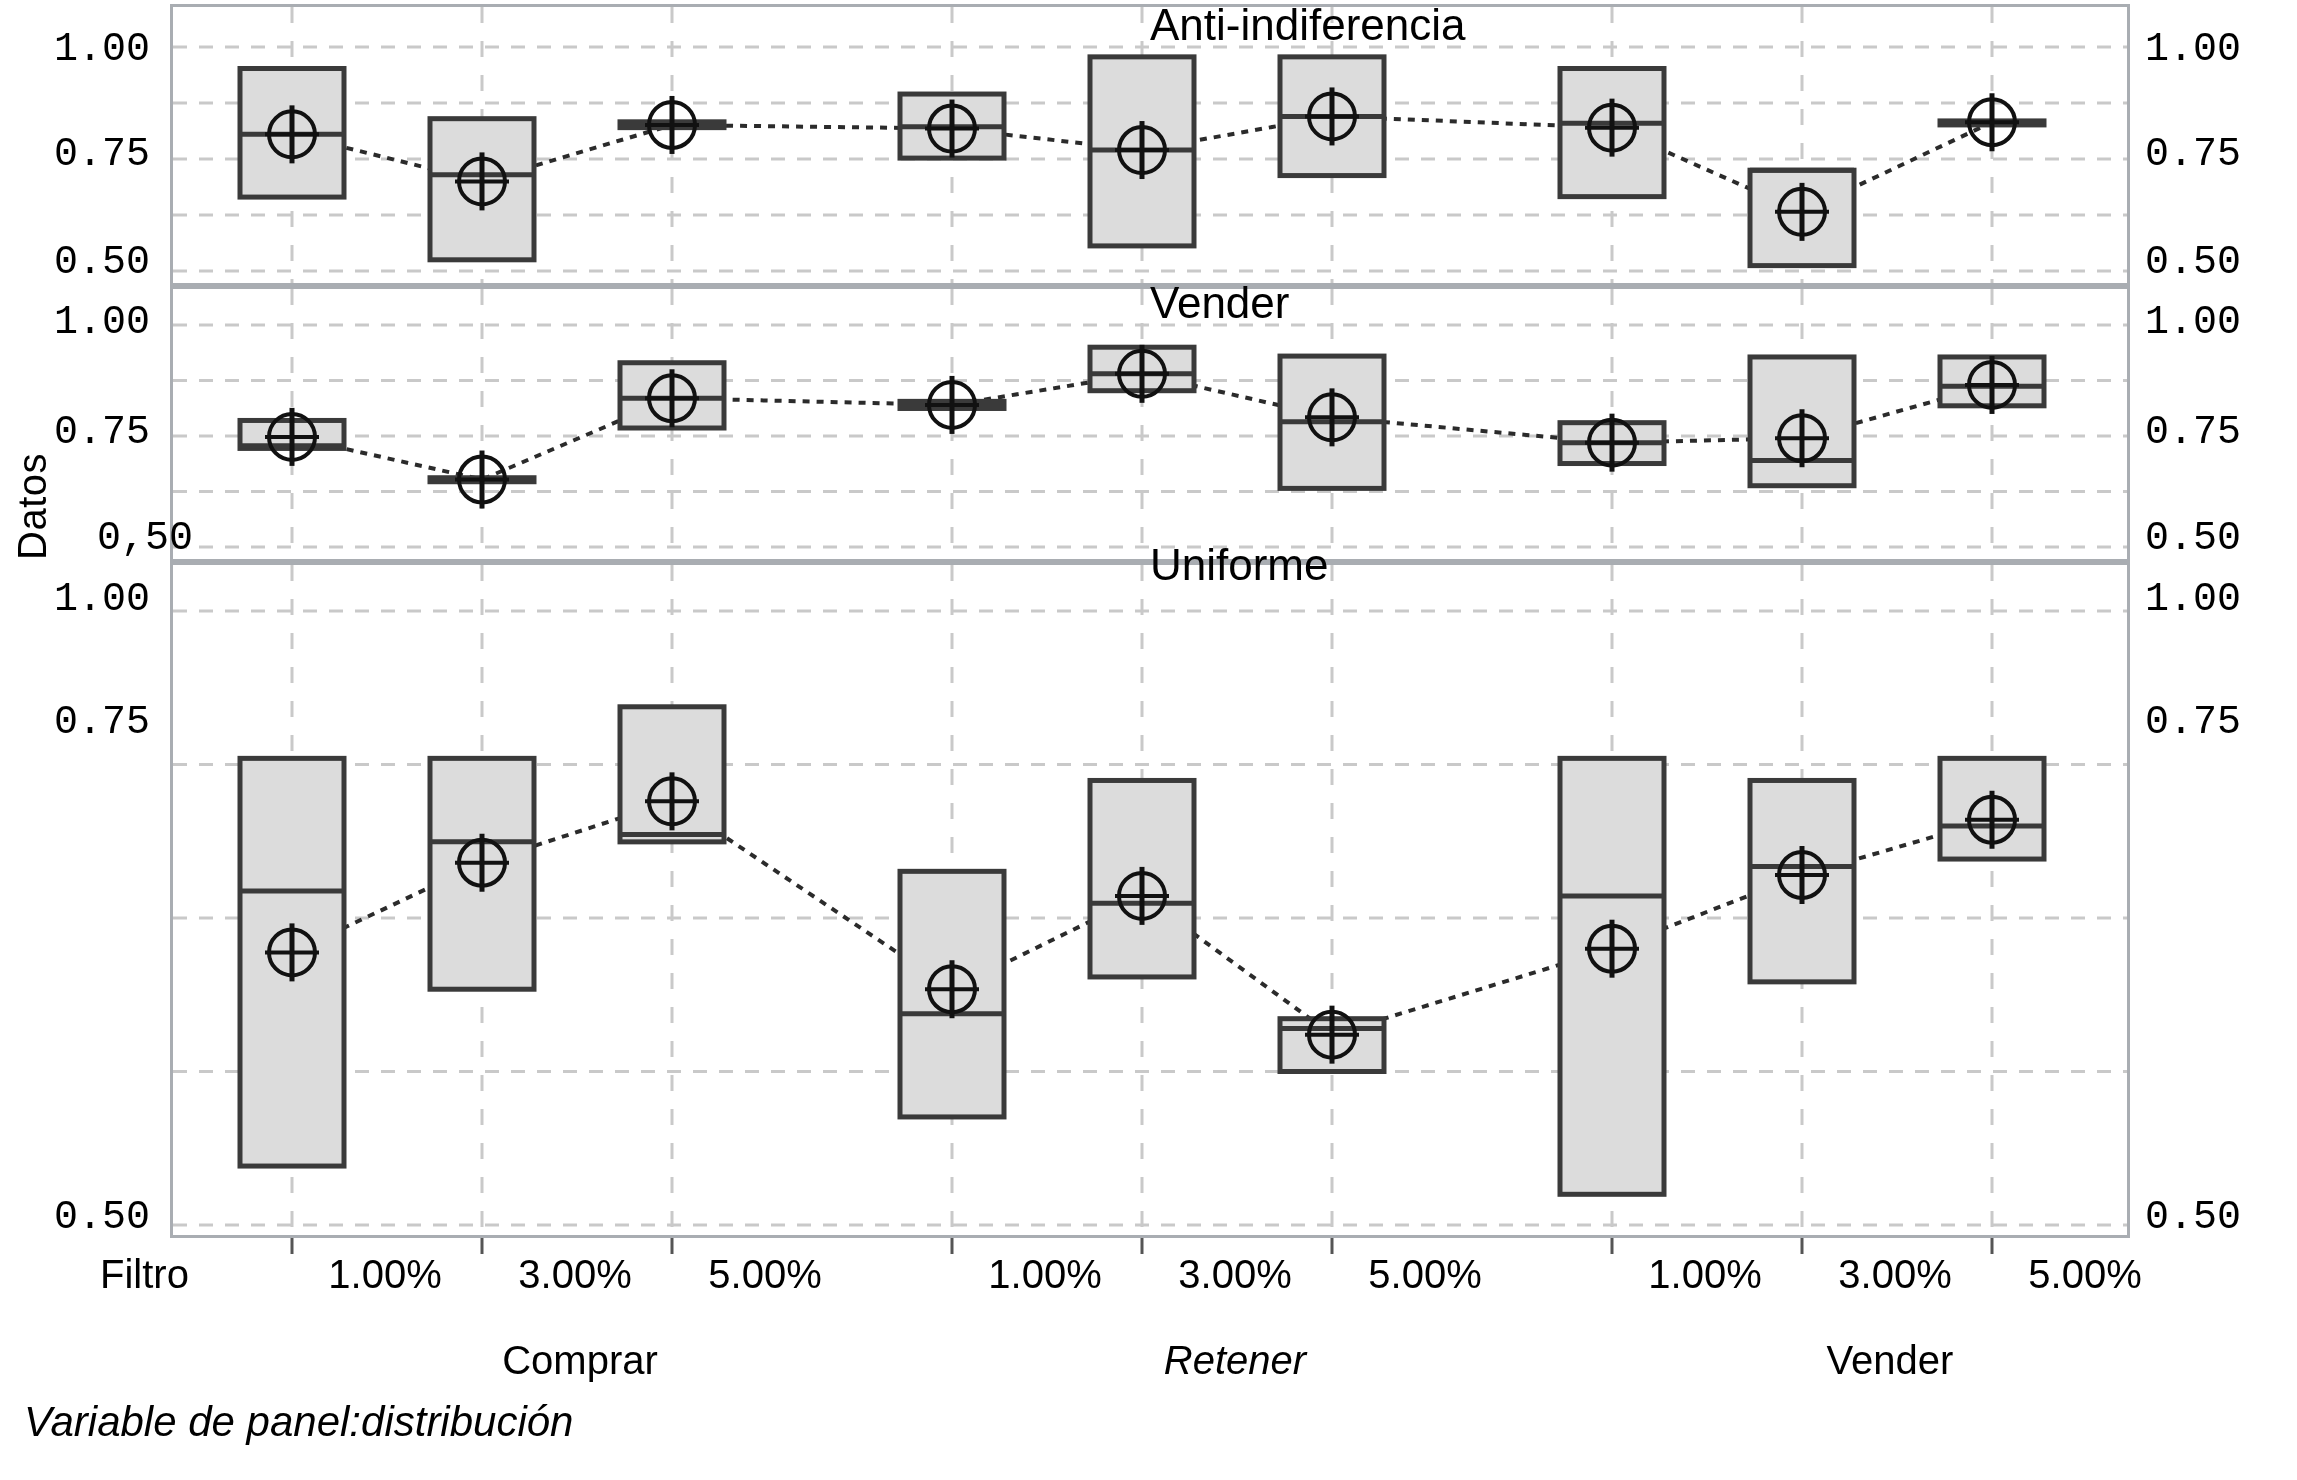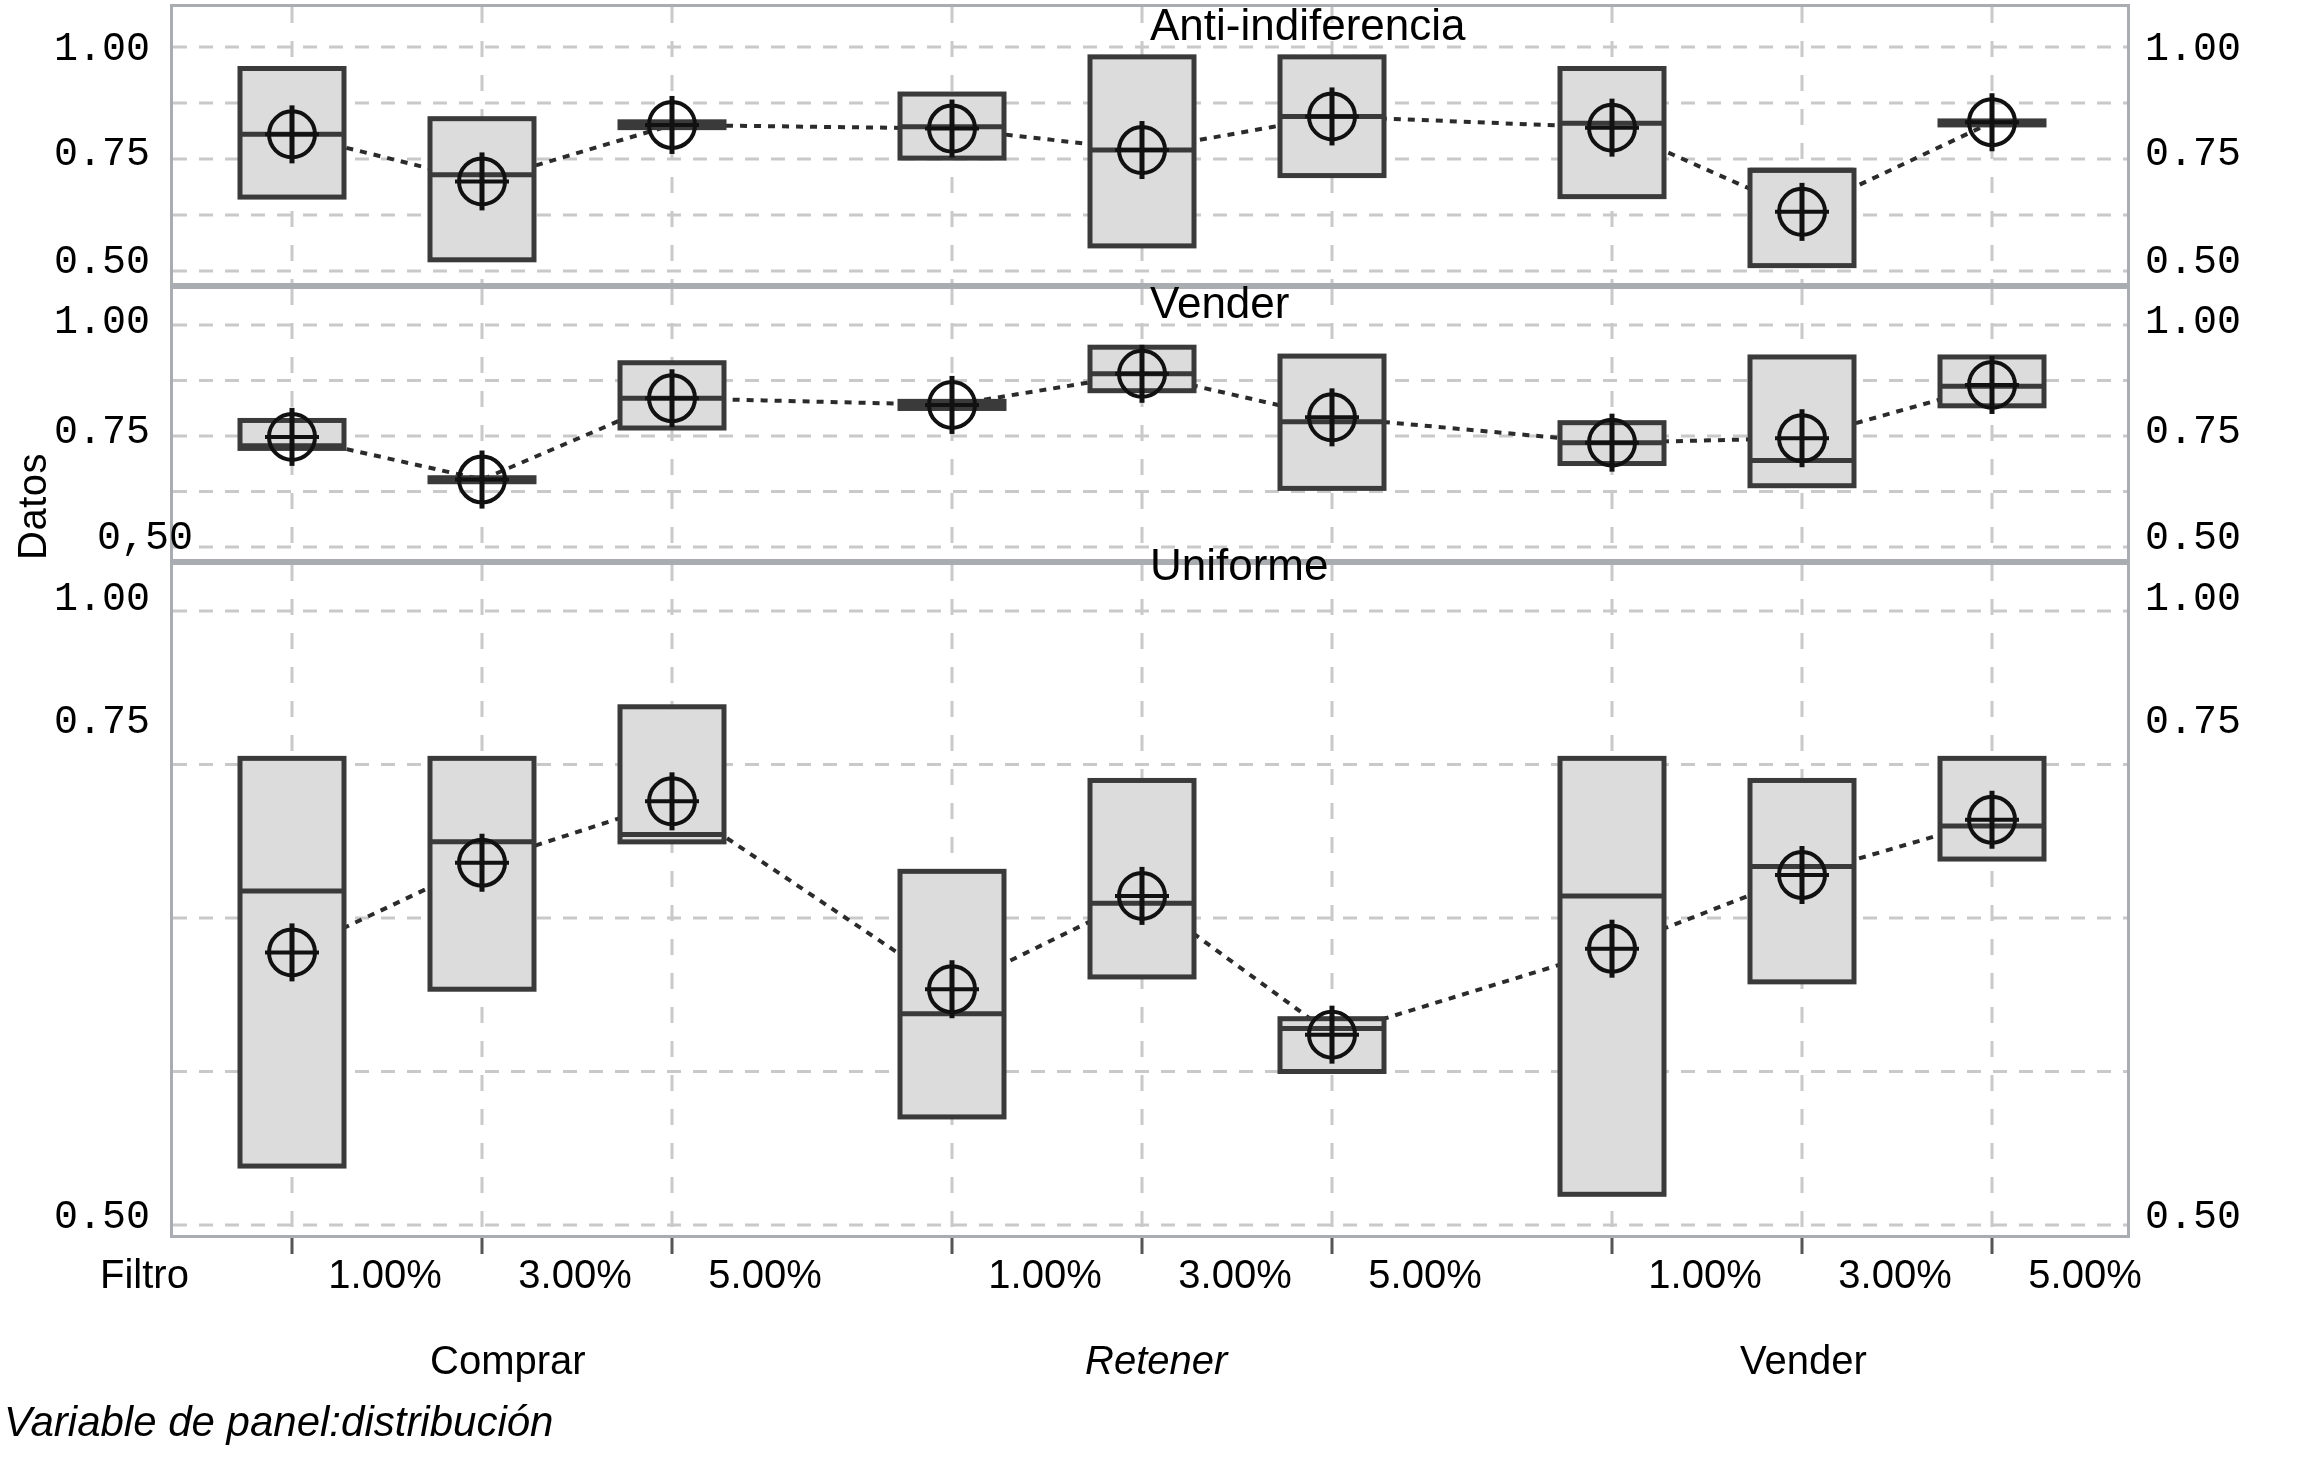--- a/index.html
+++ b/index.html
@@ -29,23 +29,23 @@
 
   .ptitle{
     position:absolute;font-size:44px;white-space:nowrap;
   }
 
   .xtick{
     position:absolute;font-size:40px;white-space:nowrap;
     text-align:center;width:200px;
   }
   .filtro-label{position:absolute;font-size:40px;white-space:nowrap;text-align:center;}
-  .group-label{position:absolute;font-size:40px;white-space:nowrap;width:300px;}
+  .group-label{position:absolute;font-size:40px;white-space:nowrap;text-align:center;width:300px;}
   .footer-note{
-    position:absolute;left:4px;top:1398px;font-size:42px;
+    position:absolute;left:24px;top:1398px;font-size:42px;
     font-style:italic;white-space:nowrap;
   }
 </style>
 </head>
 <body>
 
 <div id="root">
 
   <div class="ylabel-datos">Datos</div>
 

